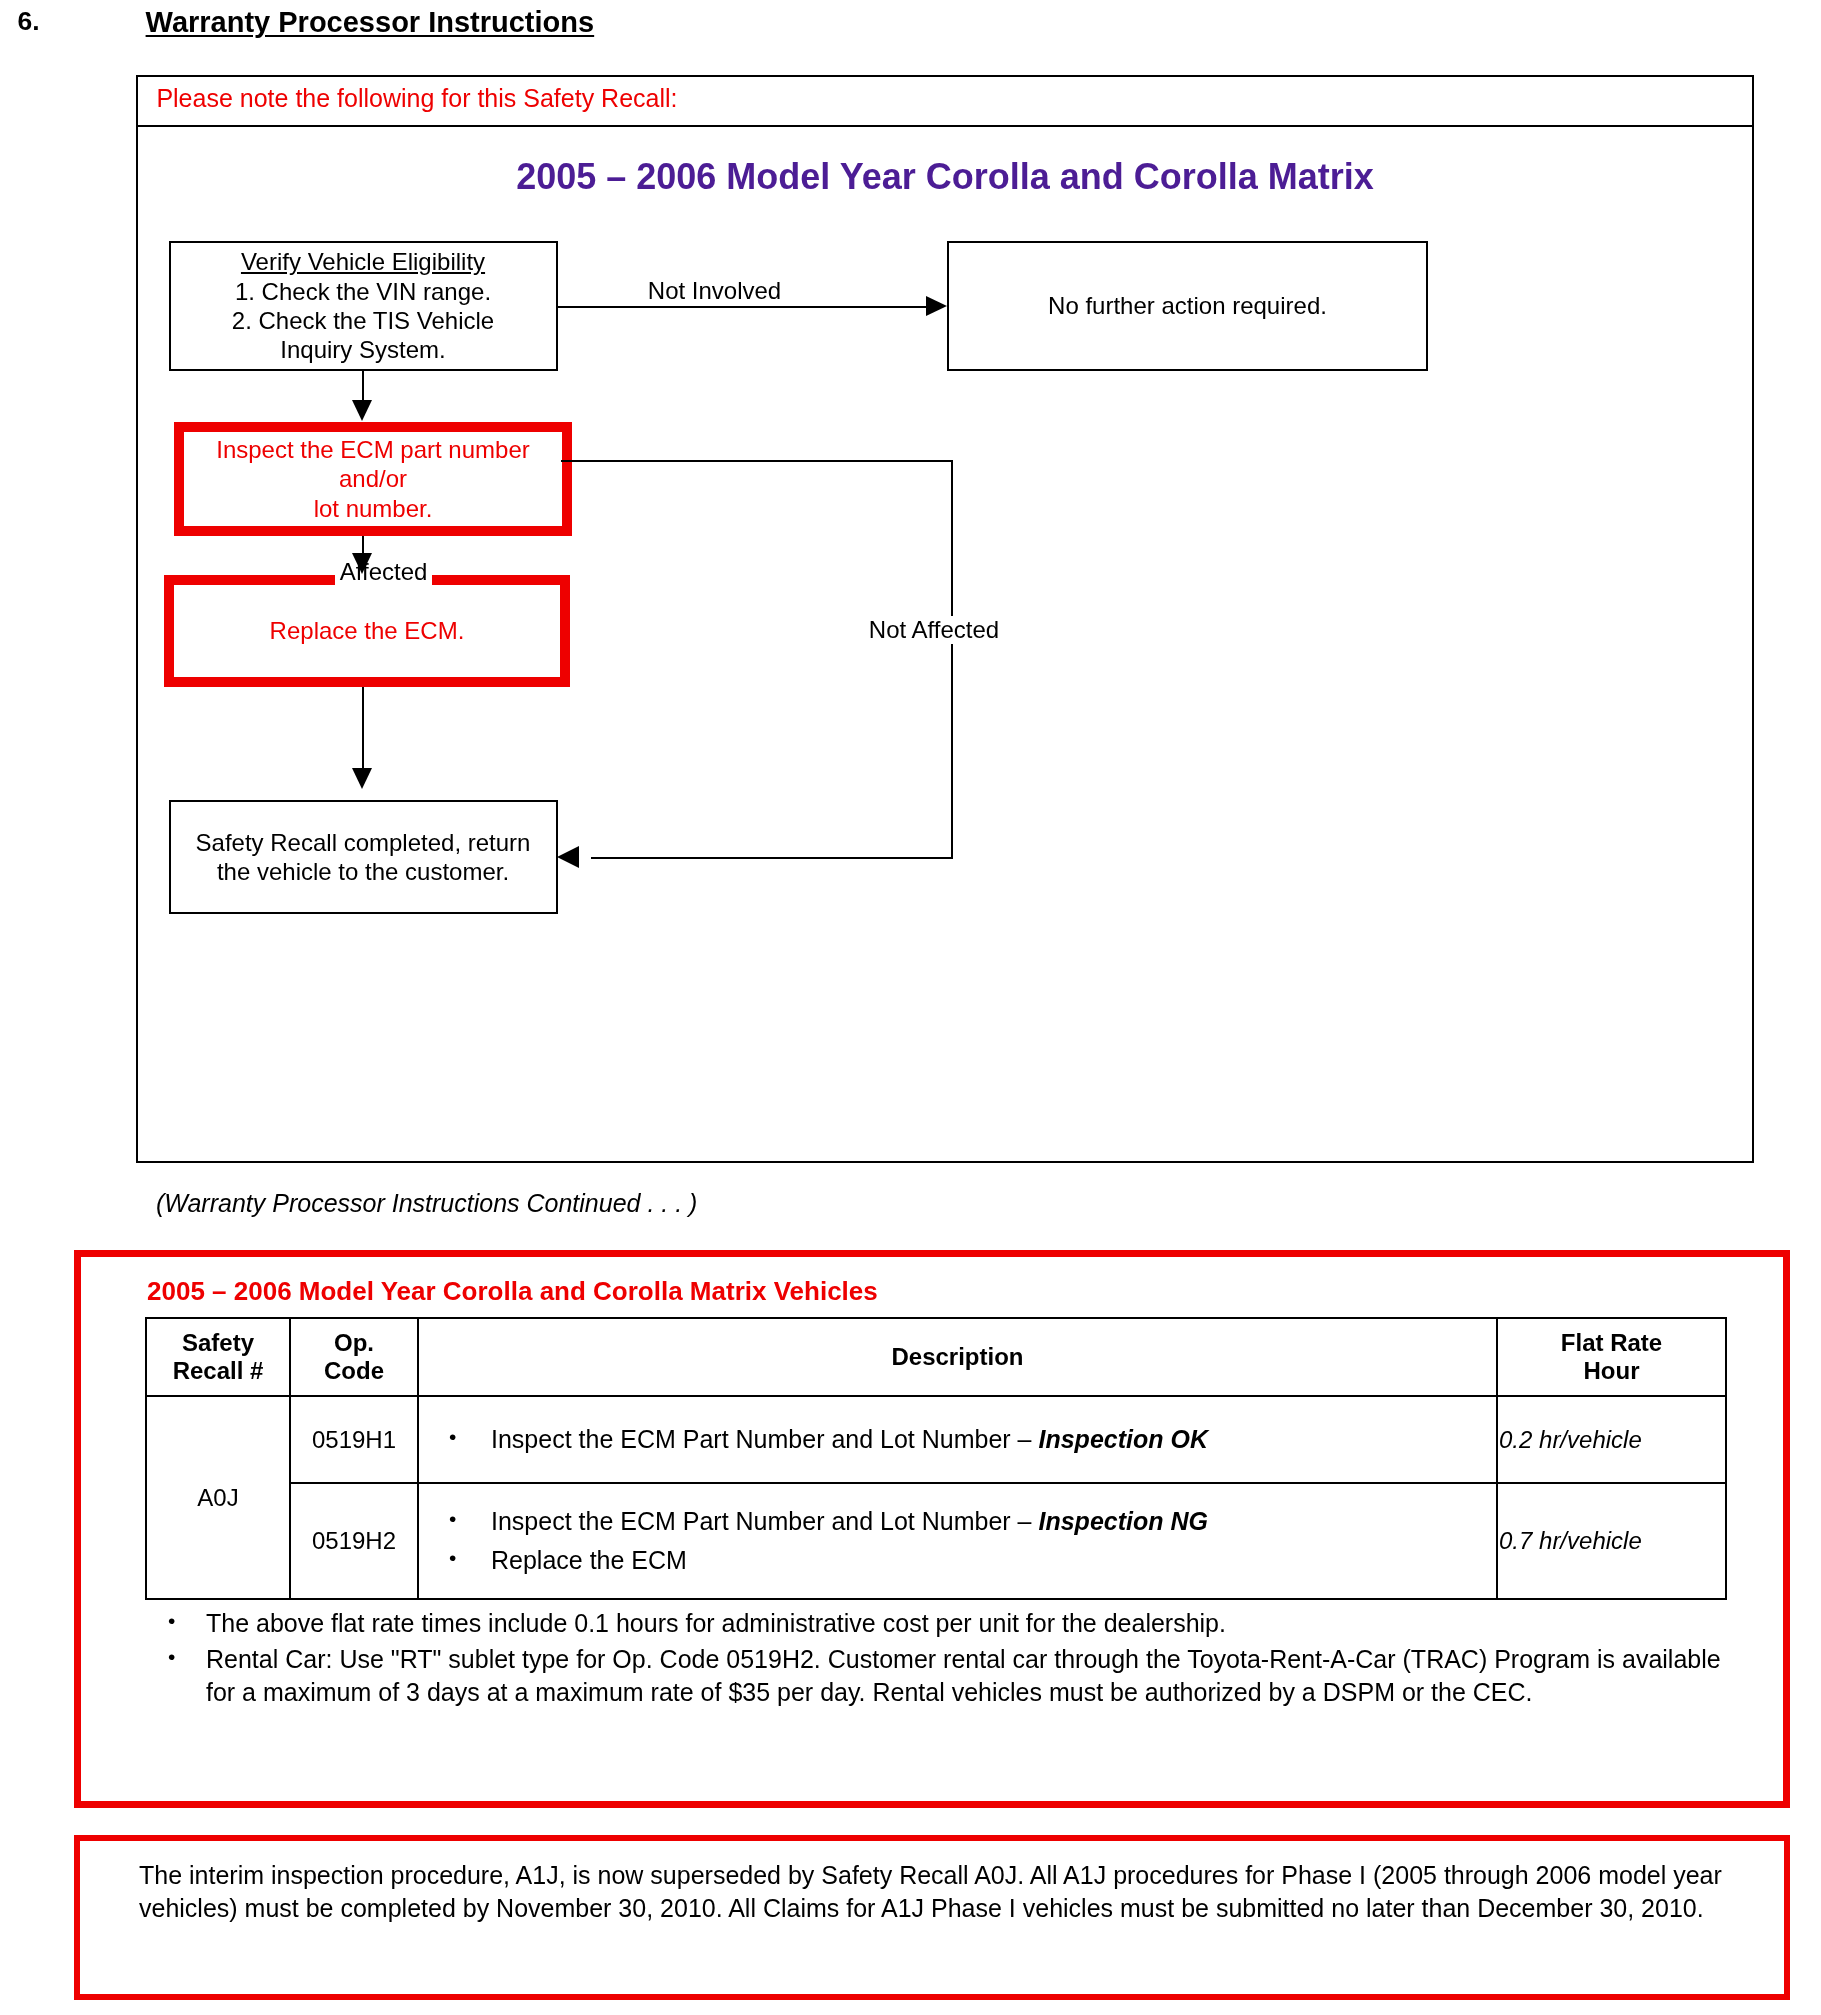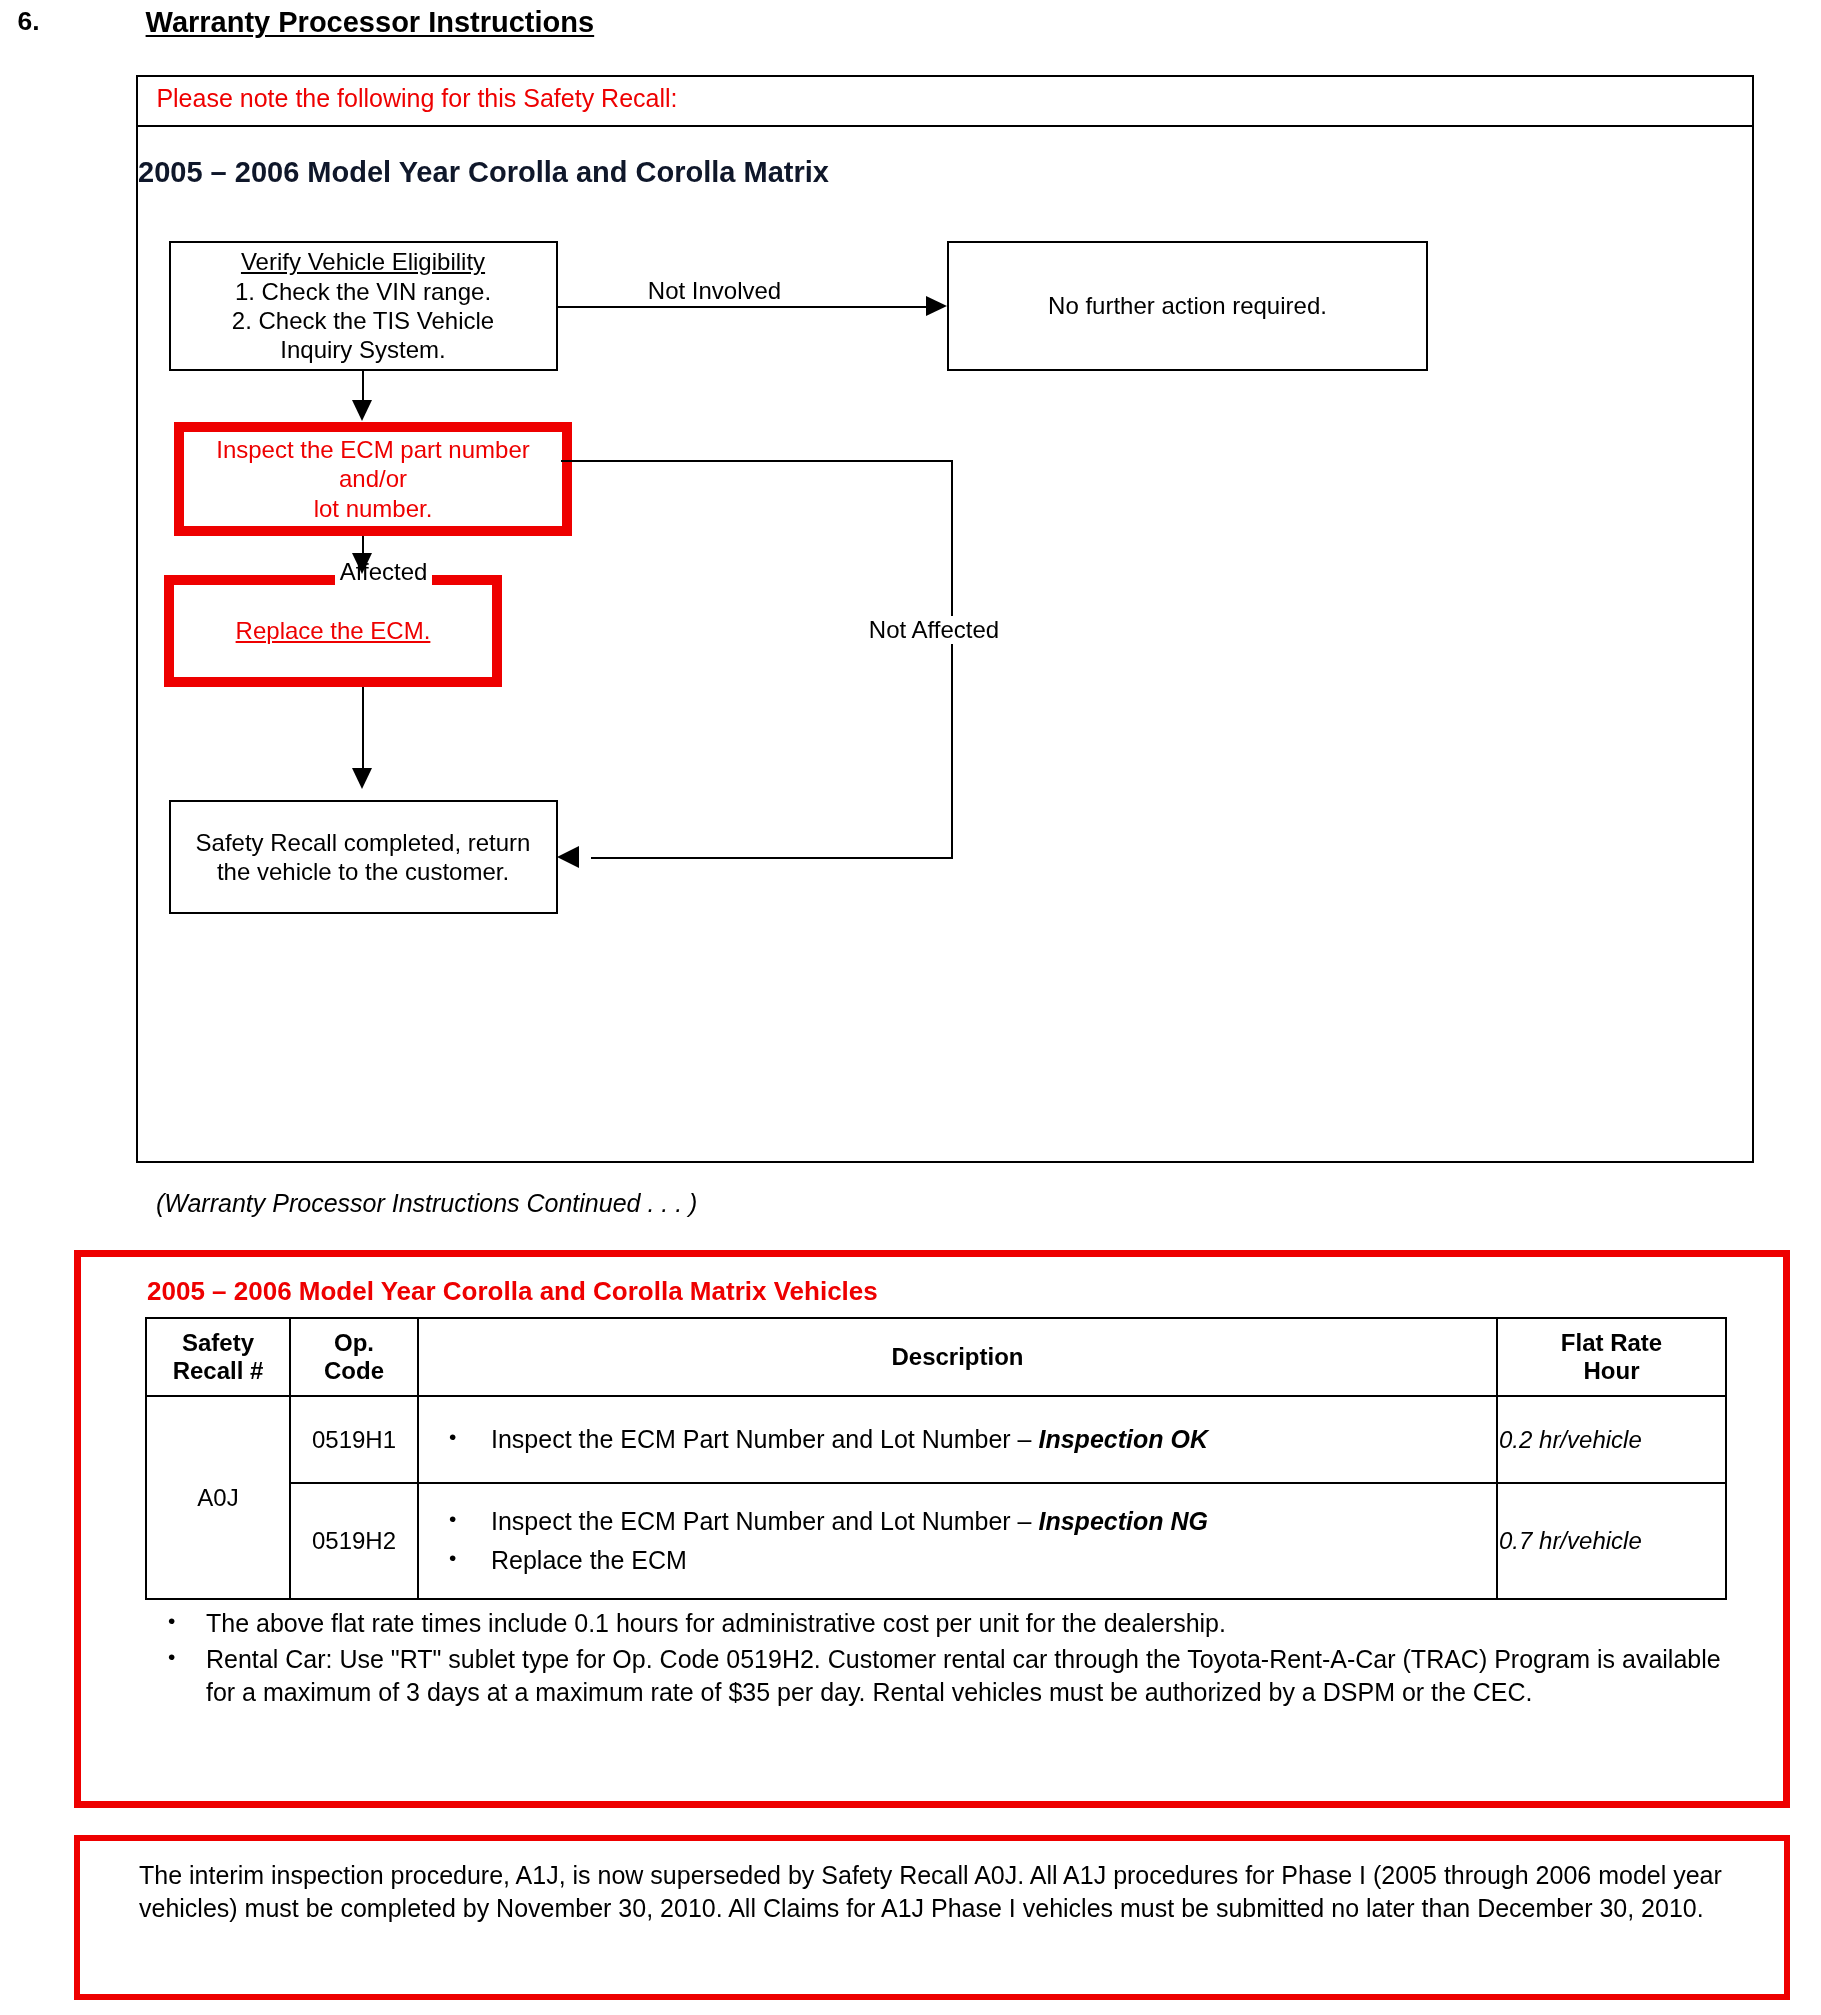--- a/index.html
+++ b/index.html
@@ -68,23 +68,24 @@
     top: 7.2px;
     font-size: 25px;
     font-weight: normal;
     color: #ee0000;
   }
   #model-year-title {
     position: absolute;
     left: 0;
     top: 79px;
     width: 100%;
-    font-size: 29px;
+    text-align: center;
+    font-size: 36px;
     font-weight: bold;
-    color: #0f172a;
+    color: #4c1d95;
   }
 
   
   .flow-box {
     position: absolute;
     box-sizing: border-box;
     background: #fff;
     display: flex;
     align-items: center;
     justify-content: center;
@@ -102,21 +103,21 @@
   .flow-box .inner {
     width: 100%;
     padding: 0 6.4px;
     box-sizing: border-box;
   }
   .u-line { text-decoration: underline; text-underline-offset: 2.4px; }
 
   #box-verify   { left: 30.5px;   top: 164px; width: 389px; height: 130px; }
   #box-nofurther{ left: 809px; top: 164px; width: 481px; height: 130px; }
   #box-inspect  { left: 36px;   top: 345px; width: 398px; height: 114px; }
-  #box-replace  { left: 26px;   top: 498px; width: 338px; height: 112px; text-decoration: underline; }
+  #box-replace  { left: 26px;   top: 498px; width: 406px; height: 112px; }
   #box-complete { left: 30.5px;   top: 723px; width: 389px; height: 114px; }
 
   
   .line-v {
     position: absolute;
     width: 2.4px;
     background: #000;
   }
   .line-h {
     position: absolute;

